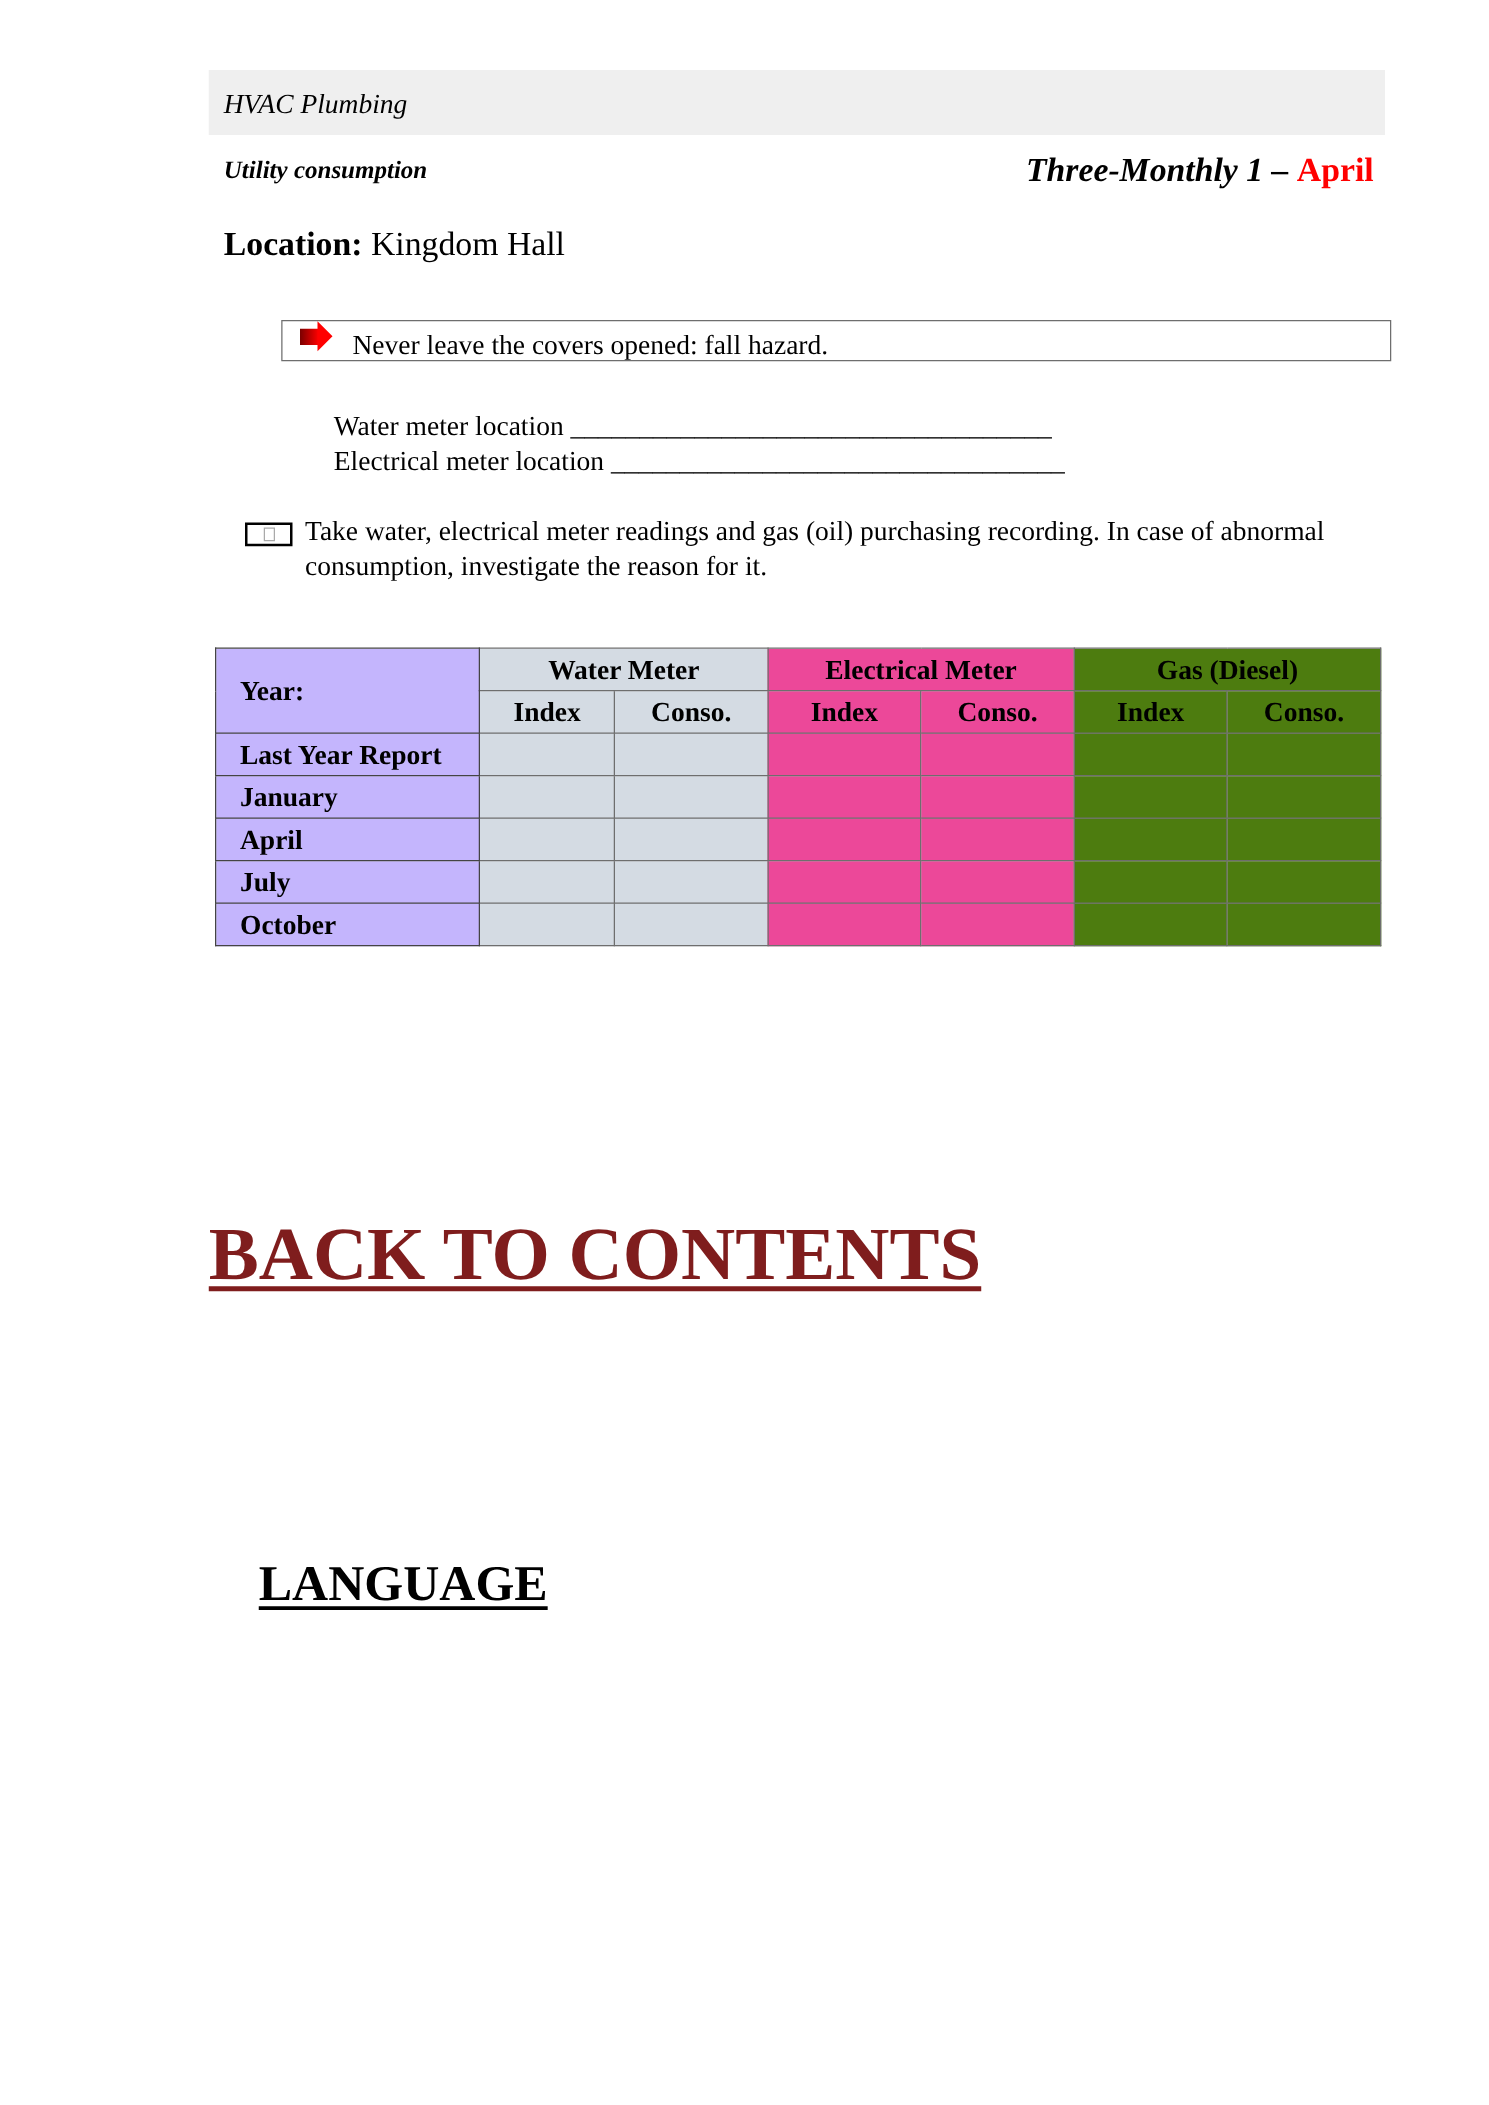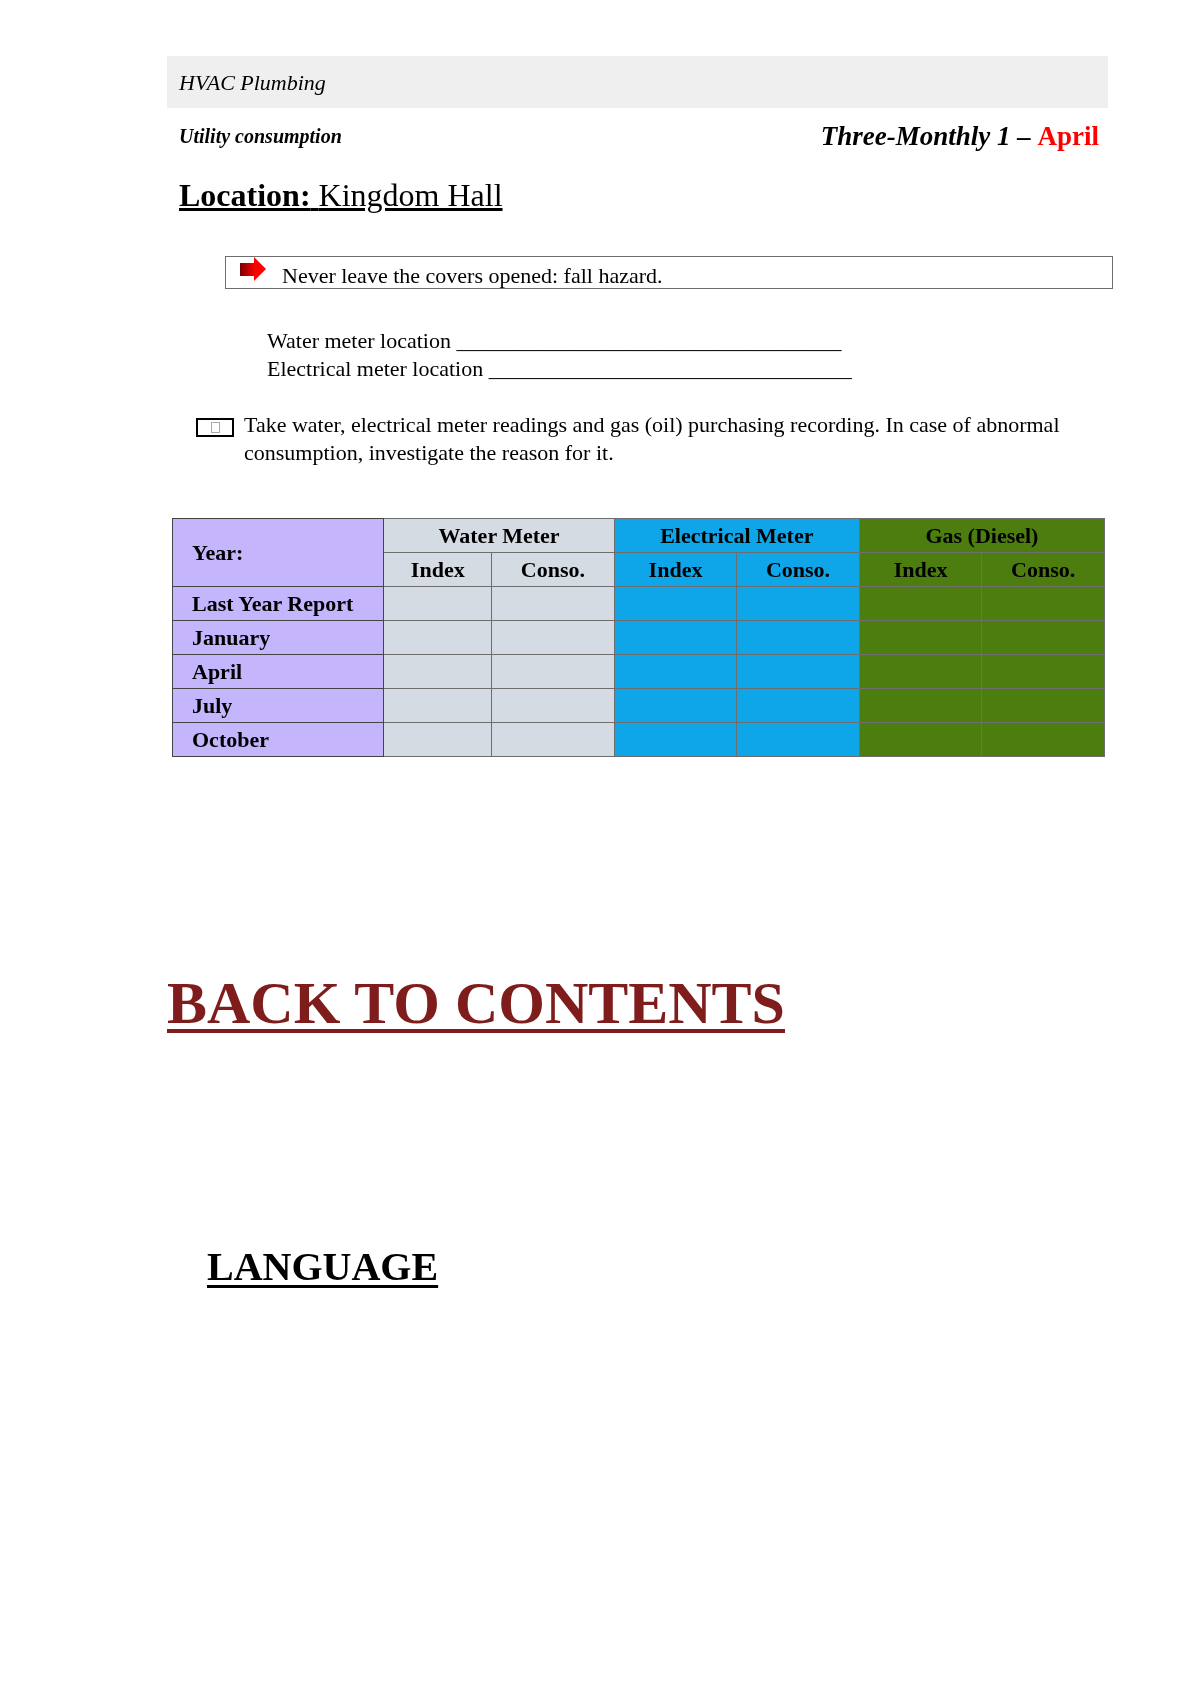--- a/index.html
+++ b/index.html
@@ -4,35 +4,35 @@
   <style>
     html, body { margin:0; padding:0; background:#ffffff; }
     body { width:1191px; height:1684px; position:relative; overflow:hidden;
            font-family:"Liberation Serif", "DejaVu Serif", serif; color:#000; }
     .abs { position:absolute; }
     .header-band { left:167px; top:56px; width:941px; height:52px; background:#efefef; }
     .header-title { left:179px; top:70px; font-size:22px; font-style:italic; line-height:26px; }
     .subtitle { left:179px; top:124px; font-size:20px; font-style:italic; font-weight:bold; line-height:24px; }
     .period { right:92px; top:120px; font-size:27px; font-style:italic; font-weight:bold; line-height:32px; white-space:nowrap;text-align:right; }
     .period .month { color:#ff0000; font-style:normal; }
-    .location { left:179px; top:179px; font-size:32px; line-height:32px;text-decoration:underline; }
+    .location { left:179px; top:179px; font-size:27px; line-height:32px; }
     .location b { font-weight:bold; }
     .warning-box { left:225px; top:256px; width:888px; height:33px; border:1.5px solid #6e6e6e; box-sizing:border-box; }
     .warning-icon { left:239px; top:256px; width:28px; height:26px; }
     .warning-text { left:282px; top:263px; font-size:22px; line-height:26px; }
     .loc-line { left:244px; font-size:22px; line-height:28px; white-space:nowrap;margin-left:23px; }
     .task-check { left:196px; top:418px; width:38px; height:19px; border:2px solid #000; box-sizing:border-box; }
     .task-check .inner { position:absolute; left:13px; top:2px; width:9px; height:11px; border:1px solid #aaa; box-sizing:border-box; }
     .task-text { left:244px; top:411px; width:830px; font-size:22px; line-height:28px; }
     table.meter { position:absolute; left:172px; top:518px; width:933px; border-collapse:collapse;
                   font-size:22px; font-weight:bold; }
     table.meter td { border:1.5px solid #6e6e6e; height:33px; padding:0; text-align:center; }
     table.meter td.label { text-align:left; padding-left:19px; background:#c4b5fd; border-color:#444; }
     table.meter td.wtr { background:#d4dbe3;margin-top:36px; }
-    table.meter td.ele { background:#0ea5e9; }
+    table.meter td.ele { background:#ec4899; }
     table.meter td.gas { background:#4d7c0f; }
     table.meter { border:1.5px solid #222; }
     .back-link { left:0; width:952px; top:968px; text-align:center; font-size:60px; font-weight:bold;
                  color:#7f1d1d; text-decoration:underline; text-decoration-thickness:4px; text-underline-offset:6px; line-height:70px; }
     .lang-link { left:171px; top:1243px; font-size:40px; font-weight:bold; color:#000000;
                  text-decoration:underline; text-decoration-thickness:3px; text-underline-offset:5px; line-height:48px;margin-left:36px; }
   </style>
 </head>
 <body>
 

